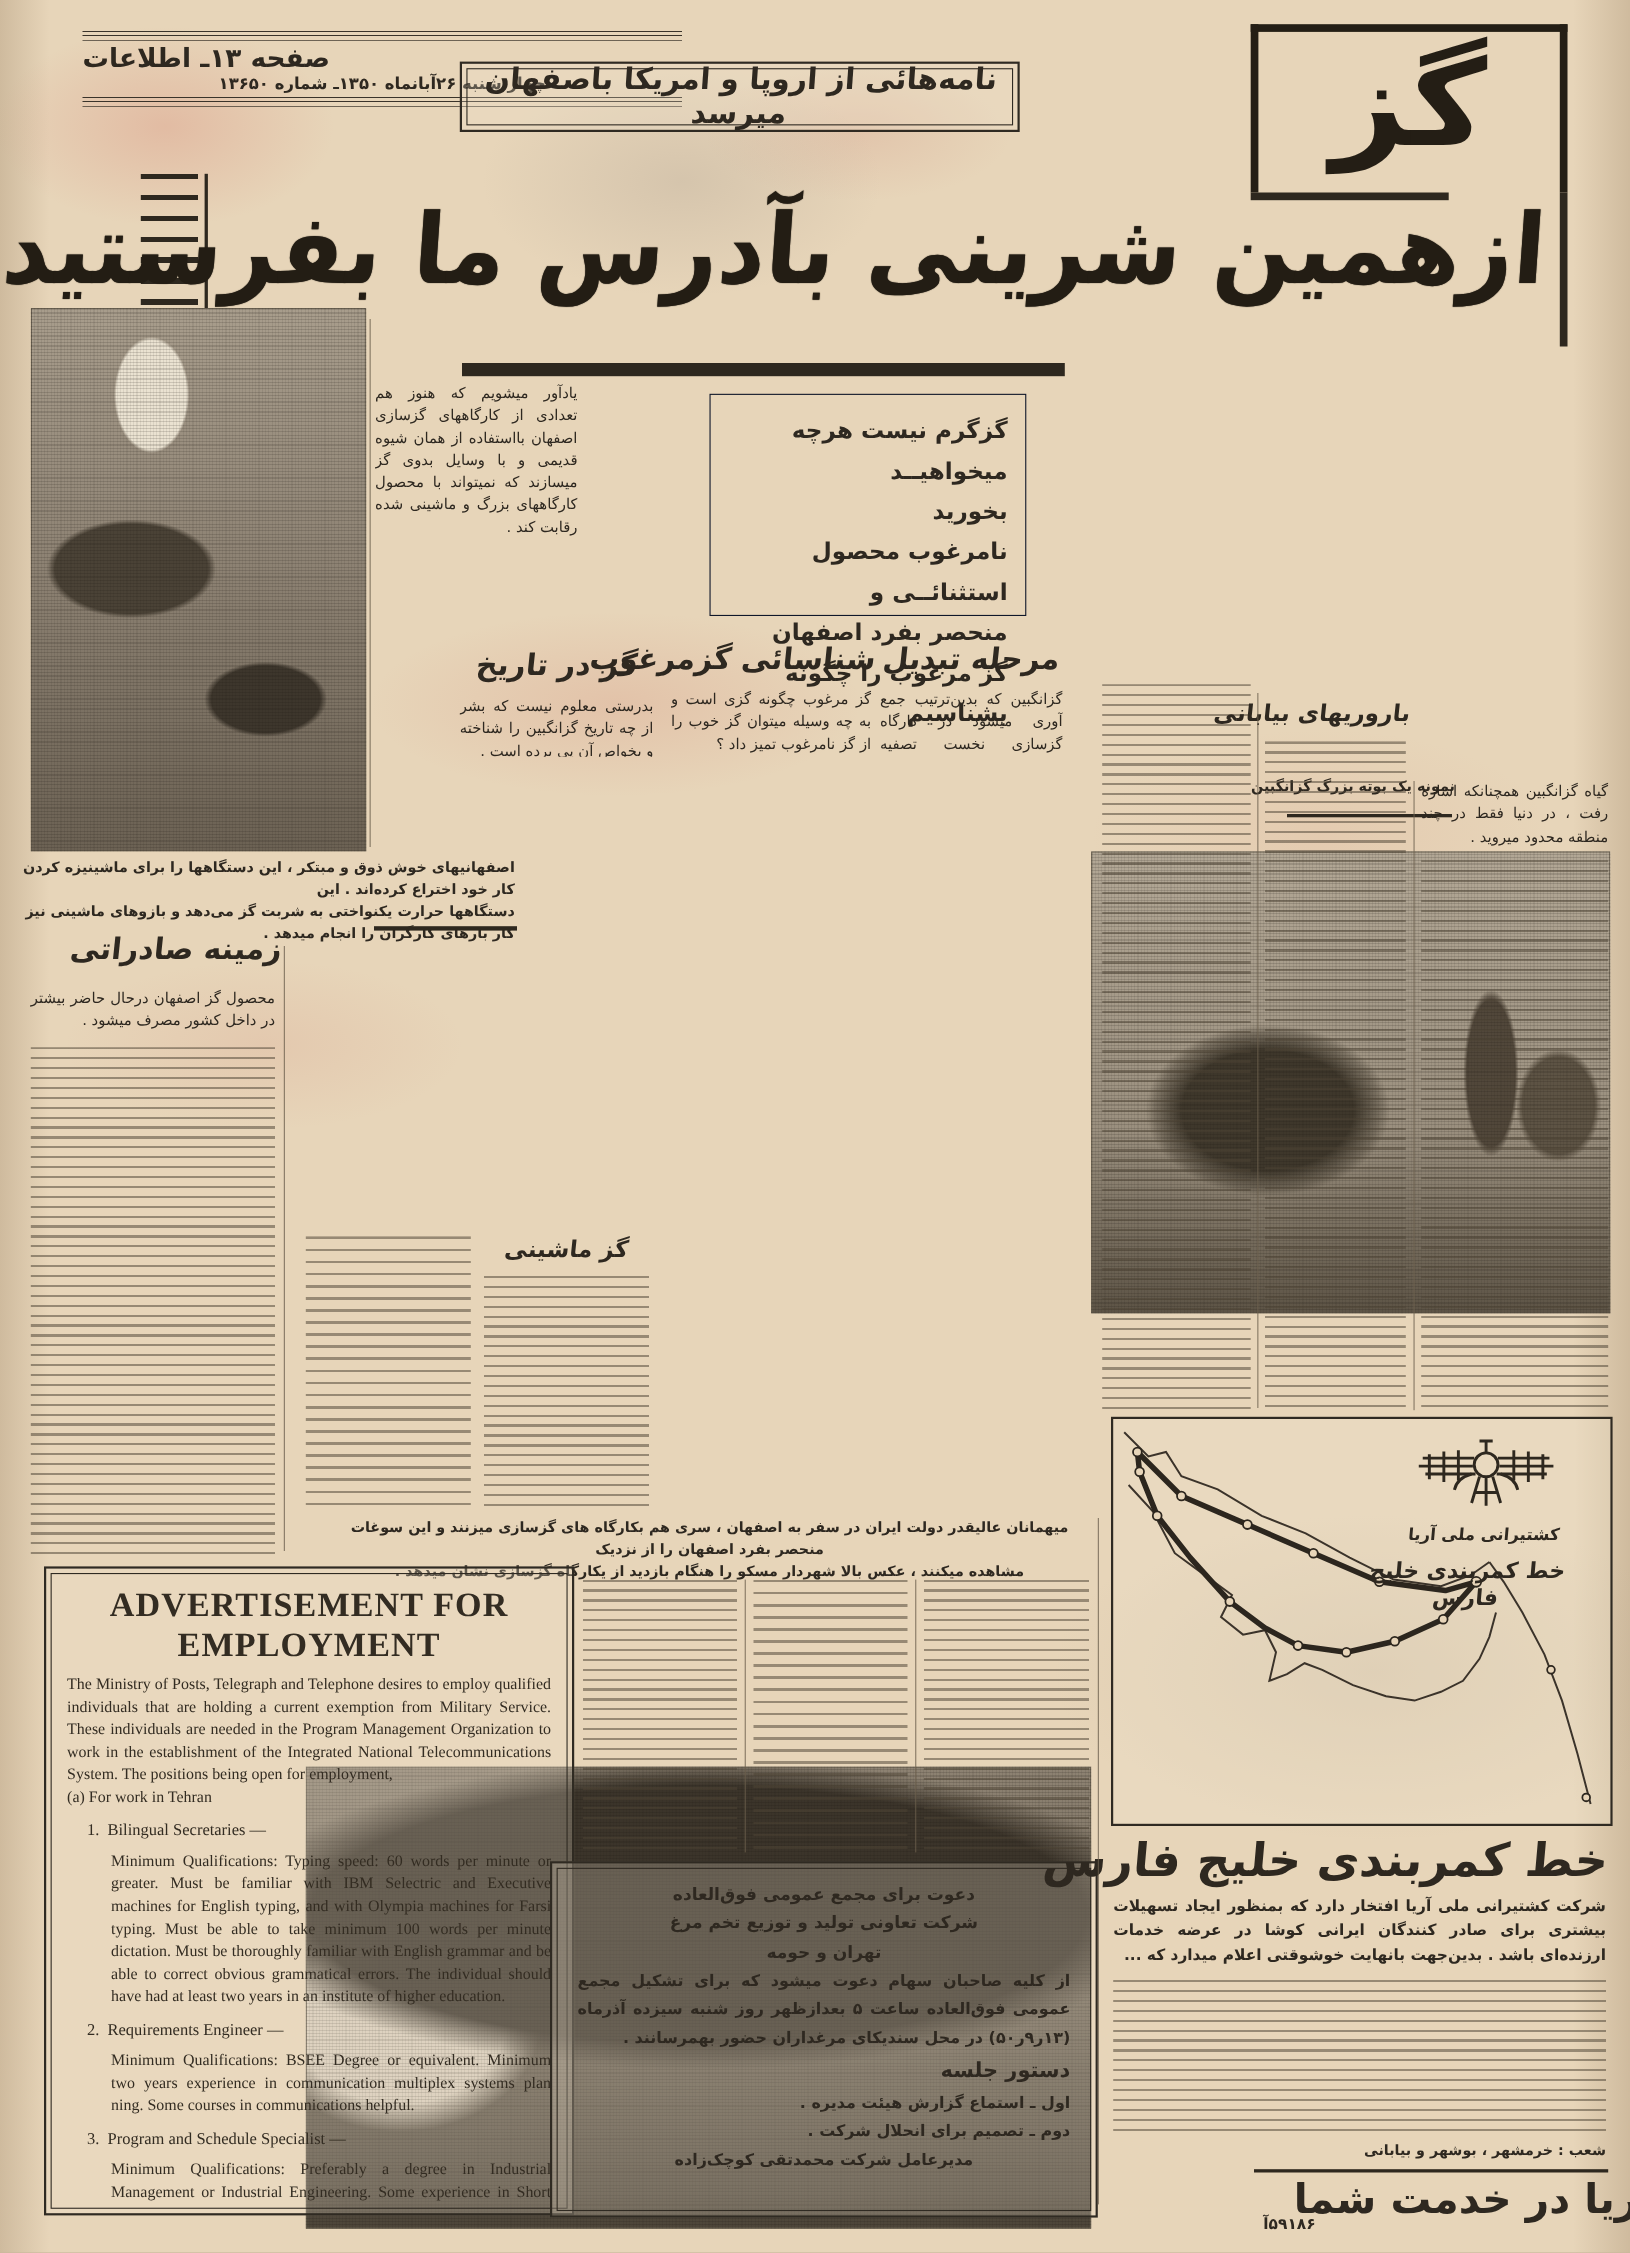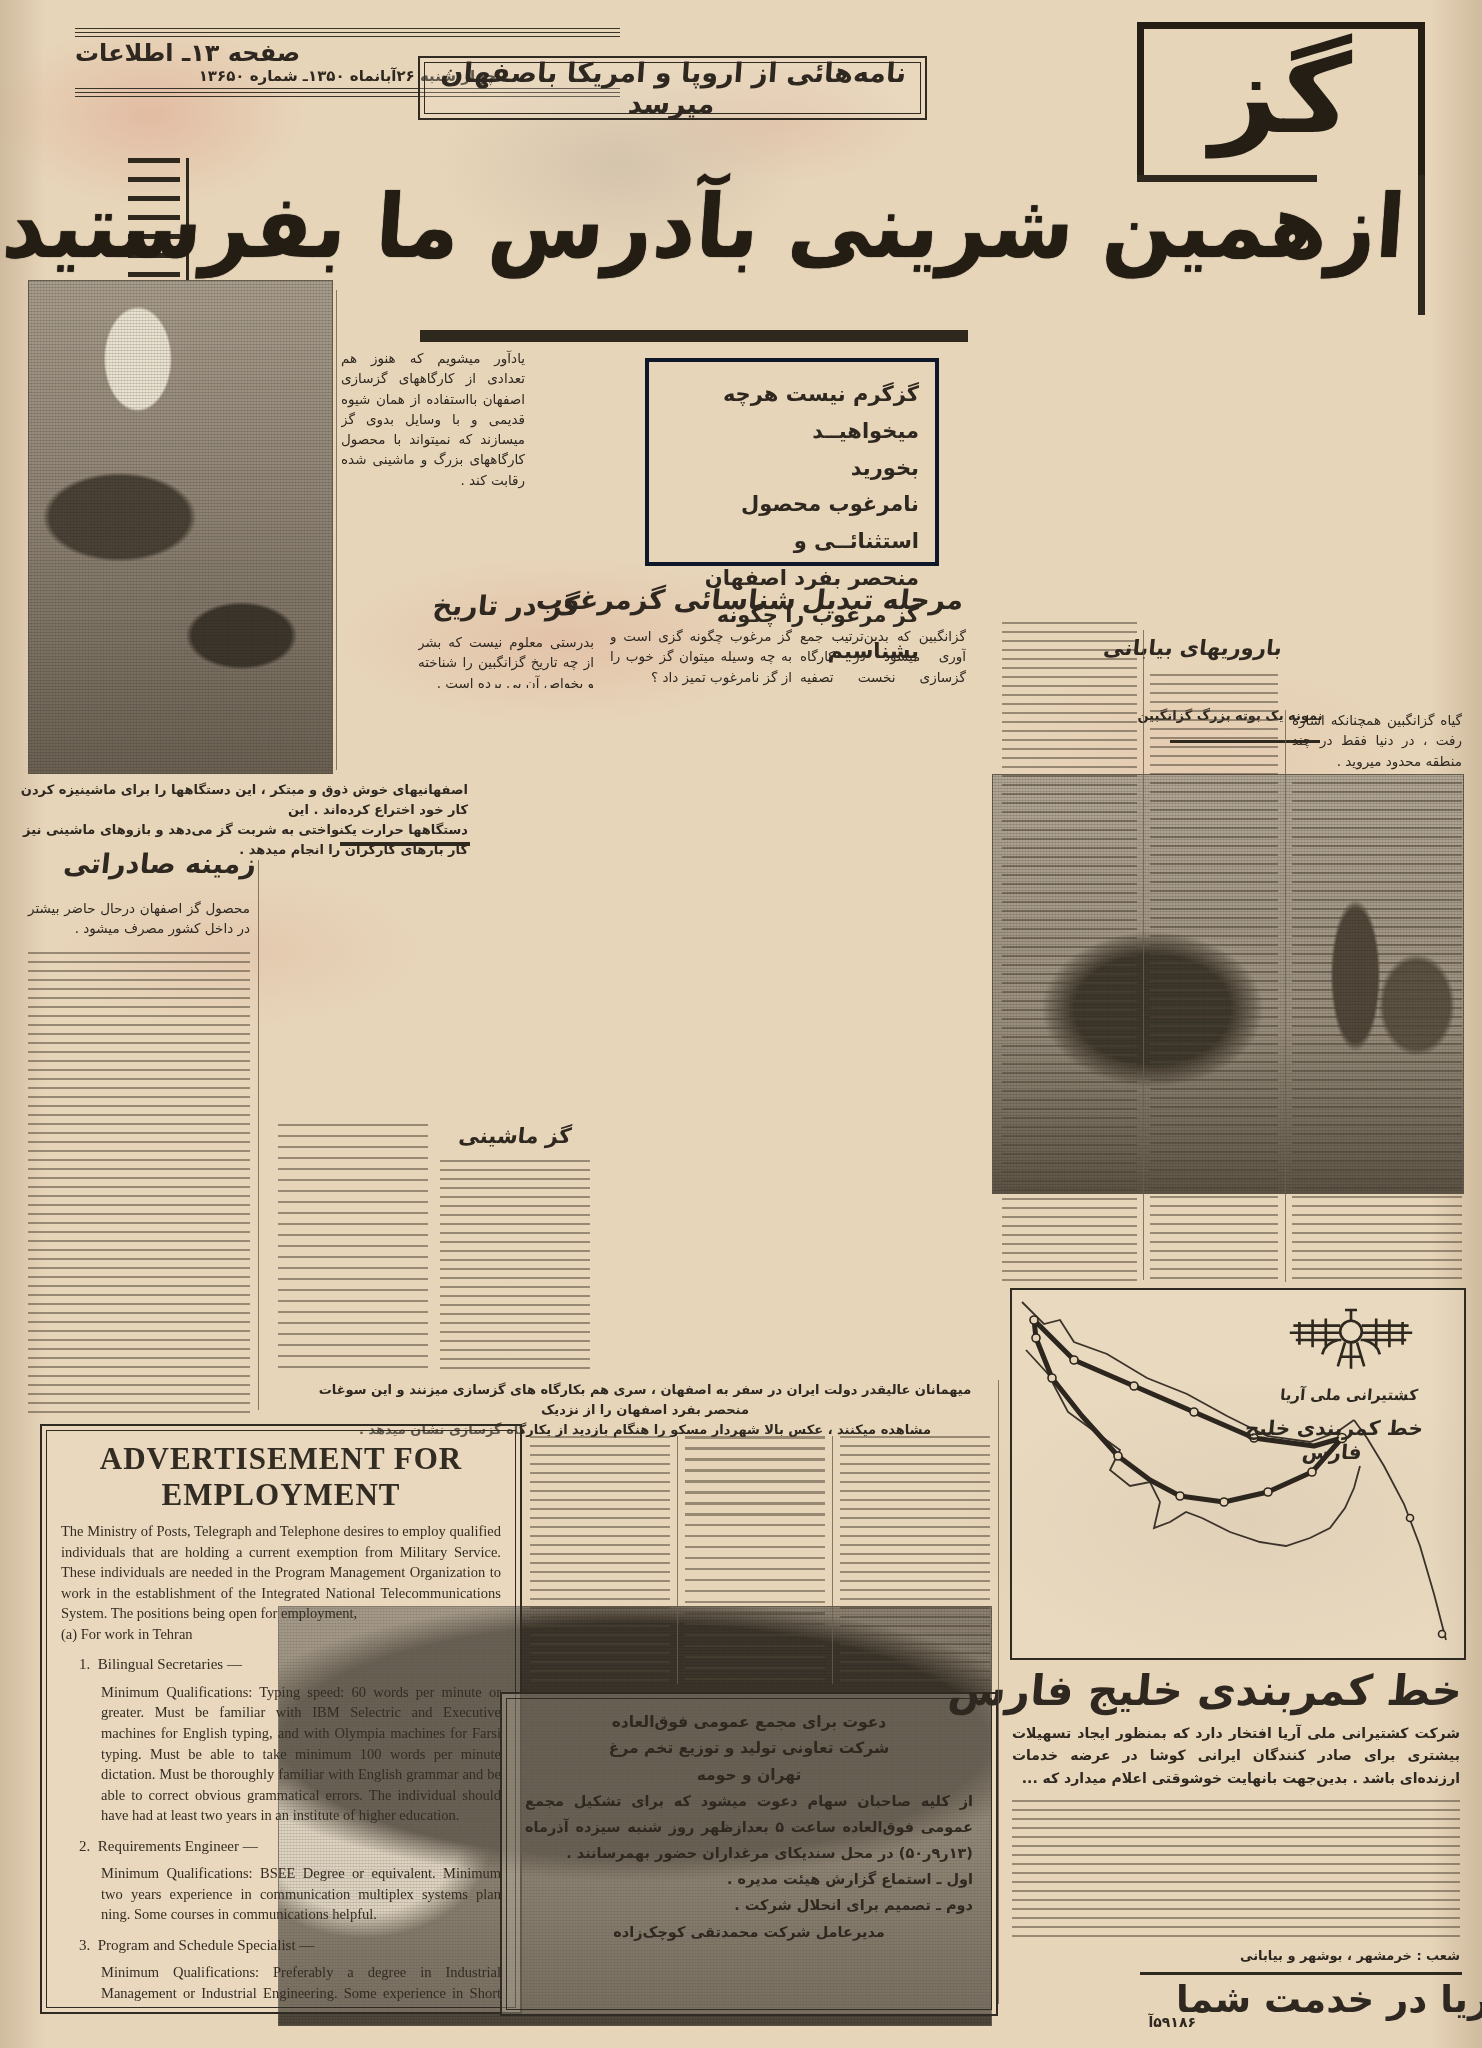--- a/index.html
+++ b/index.html
@@ -98,21 +98,21 @@
 
   <div class="hrule" style="left:420px;top:330px;width:548px;height:12px;"></div>
 
   <div class="photo ph-workshop" style="left:28px;top:280px;width:305px;height:494px;"></div>
   <div class="vr" style="left:336px;top:290px;height:480px;"></div>
 
   <div class="body-col rtl" style="left:341px;top:348px;width:184px;height:226px;overflow:hidden;">
     <p>یادآور میشویم که هنوز هم تعدادی از کارگاههای گزسازی اصفهان بااستفاده از همان شیوه قدیمی و با وسایل بدوی گز میسازند که نمیتواند با محصول کارگاههای بزرگ و ماشینی شده رقابت کند .</p>
   </div>
 
-  <div style="left:645px;top:358px;width:286px;height:200px;border:4px solid #0f172a;">
+  <div style="left:645px;top:358px;width:286px;height:200px;border:1px solid #0f172a;">
     <div class="rtl" style="padding:14px 16px;font-weight:bold;font-size:21px;line-height:1.75;text-align:right;">
       <div>گزگرم نیست هرچه میخواهیــد</div>
       <div>بخورید</div>
       <div>نامرغوب محصول استثنائــی و</div>
       <div>منحصر بفرد اصفهان</div>
       <div>گز مرغوب را چگونه بشناسیم</div>
     </div>
   </div>
 
   <div class="photo ph-bush" style="left:992px;top:280px;width:472px;height:420px;"></div>
@@ -179,20 +179,21 @@
 
     </div>
   </div>
 
   <div class="dbox" style="left:500px;top:1692px;width:486px;height:312px;">
     <div class="dbox-inner rtl" style="padding:10px 18px;box-sizing:border-box;overflow:hidden;">
       <div class="egg">دعوت برای مجمع عمومی فوق‌العاده</div>
       <div class="egg">شرکت تعاونی تولید و توزیع تخم مرغ</div>
       <div class="egg">تهران و حومه</div>
       <div class="egg-body">از کلیه صاحبان سهام دعوت میشود که برای تشکیل مجمع عمومی فوق‌العاده ساعت ۵ بعدازظهر روز شنبه سیزده آذرماه (۱۳ر۹ر۵۰) در محل سندیکای مرغداران حضور بهمرسانند .</div>
+      <div class="egg" style="text-align:right;font-size:19px;">دستور جلسه</div>
       <div class="egg-body" style="text-align:right;">اول ـ استماع گزارش هیئت مدیره .</div>
       <div class="egg-body" style="text-align:right;">دوم ـ تصمیم برای انحلال شرکت .</div>
       <div class="egg-body" style="text-align:center;">مدیرعامل شرکت محمدتقی کوچک‌زاده</div>
     </div>
   </div>
 
   <div class="map-box" style="left:1010px;top:1288px;width:452px;height:368px;background:rgba(238,226,204,.35);">
     <svg viewBox="0 0 452 368" width="452" height="368" style="position:absolute;left:0;top:0;">
       <g stroke="#3b332a" fill="none" stroke-width="1.8">
         <path d="M10 12 L32 34 L48 30 L62 52 L95 64 L135 88 L175 104 L215 126 L255 146 L298 152 L325 142 L342 130"></path>

